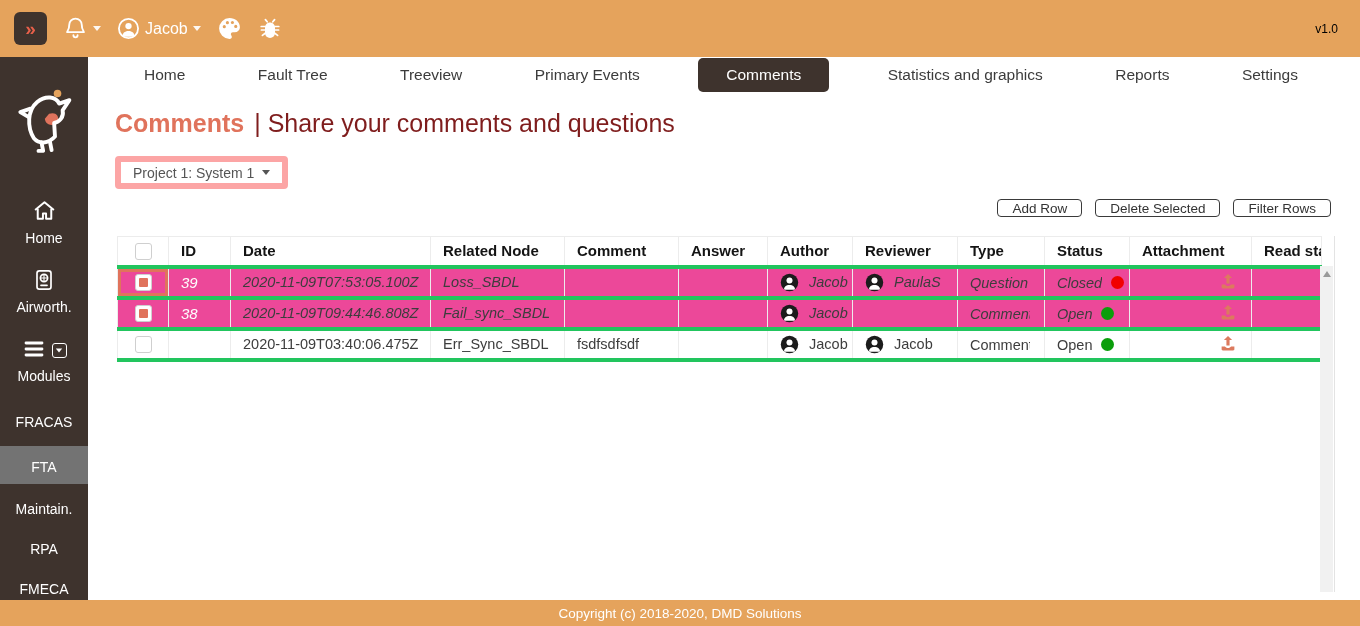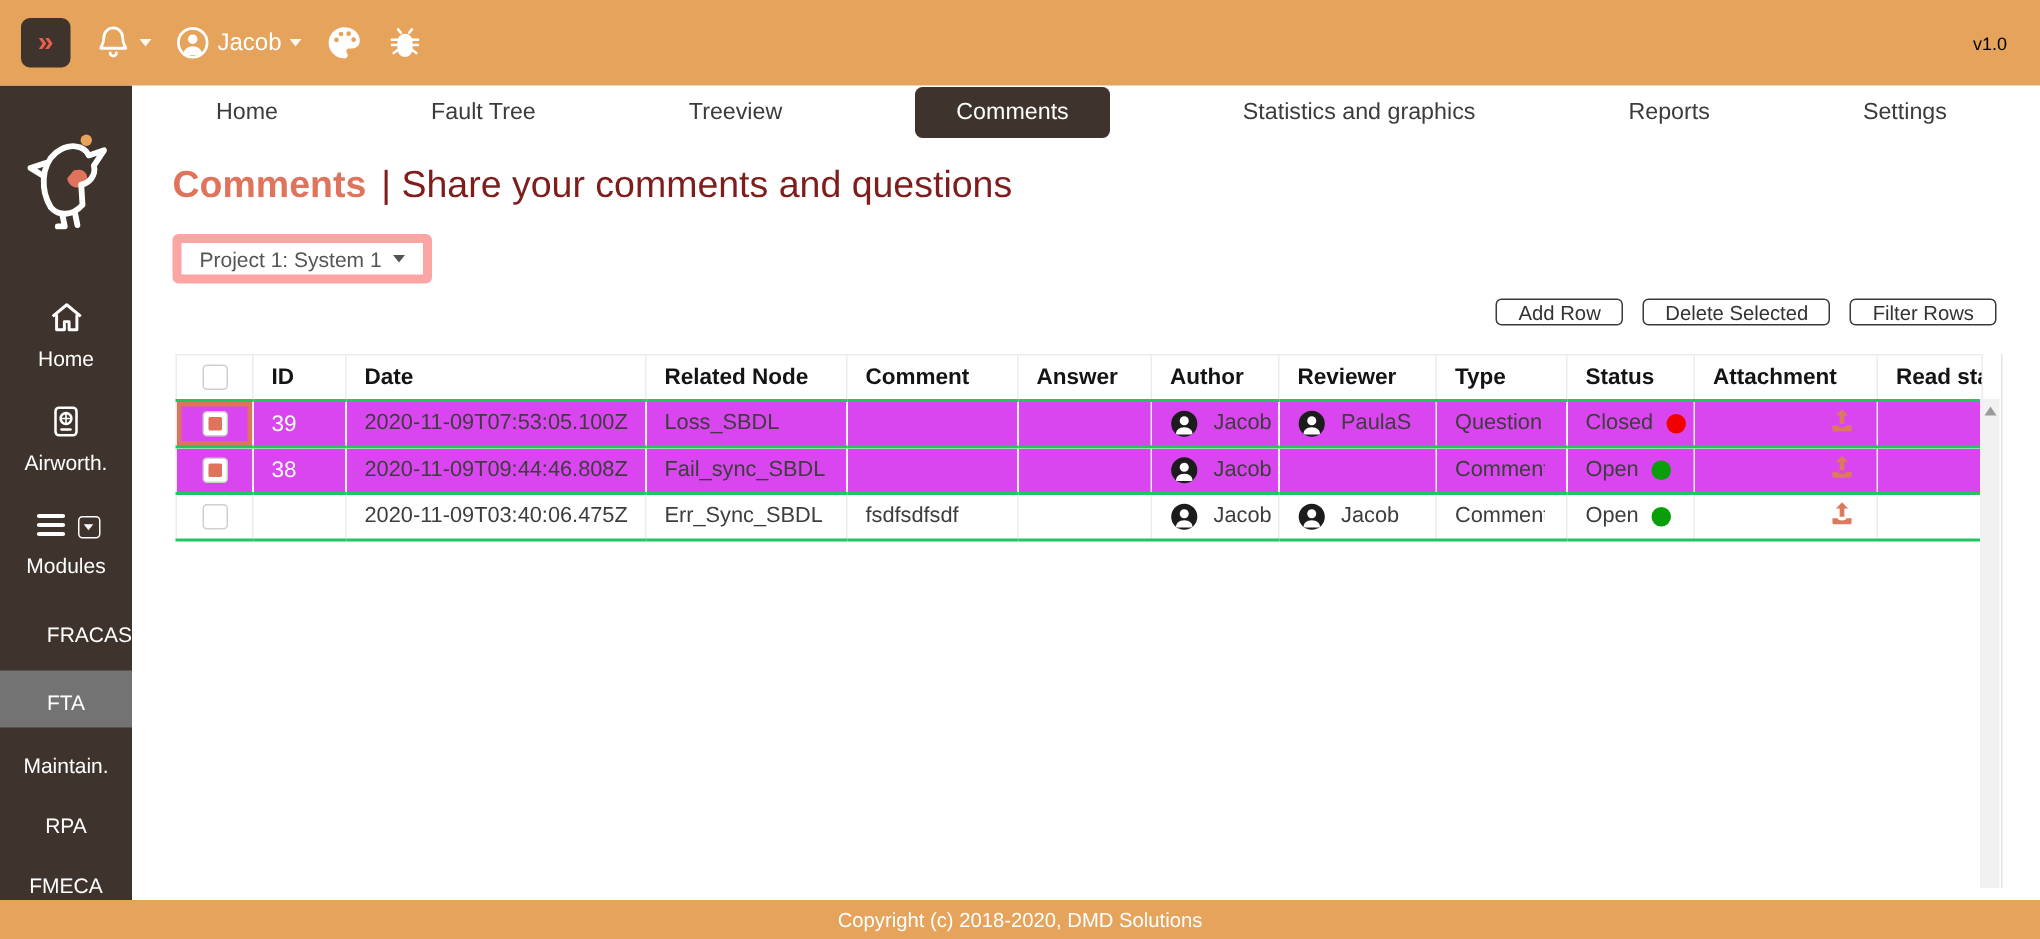--- a/index.html
+++ b/index.html
@@ -16,21 +16,21 @@
   .version { margin-left:auto; margin-right:22px; color:#000000; font-size:12px; }
 
   
   .sidebar { position:absolute; left:0; top:57px; bottom:0; width:88px; background:#3e332d; z-index:4; display:flex; flex-direction:column; align-items:center; }
   .logo { margin-top:28px; }
   .side-item { width:100%; display:flex; flex-direction:column; align-items:center; color:#fff; font-size:14px; cursor:pointer; }
   .side-item .lbl { margin-top:4px; }
   .si-home { margin-top:38px; }
   .si-air { margin-top:22px; }
   .si-mod { margin-top:22px;align-items:center; }
-  .si-fracas { margin-top:26px;align-items:flex-end; }
+  .si-fracas { margin-top:26px; }
   .si-fta { margin-top:16px; background:#737373; padding:9px 0; }
   .si-maint { margin-top:13px; }
   .si-rpa { margin-top:20px; }
   .si-fmeca { margin-top:20px; }
   .si-help { margin-top:20px; }
   .mod-row { display:flex; align-items:center; gap:6px; }
   .mod-box { width:15px; height:15px; border:1.5px solid #fff; border-radius:3px; display:flex; align-items:center; justify-content:center; }
   .mod-box .caret { border-top-color:#fff; transform:scale(.8); }
 
   
@@ -45,25 +45,25 @@
 
   .project-btn { position:absolute; left:27px; top:99px; height:33px; background:#fff; border:6px solid #fca5a5; border-radius:4px; font-size:14px; color:#555; padding:0 12px; display:flex; align-items:center; gap:8px; cursor:pointer; font-family:inherit; }
   .project-btn .caret { border-top-color:#555; }
 
   .actions { position:absolute; right:29px; top:142px; display:flex; gap:13px; }
   .act-btn { height:18px; background:#fff; border:1px solid #3a3a3a; border-radius:4px; font-size:13.5px; color:#333; padding:0 14px; cursor:pointer; font-family:inherit; }
 
   
   .table-wrap { position:absolute; left:29px; top:179px; width:1218px; height:356px; border-right:1px solid #e3e3e3; }
   table { border-collapse:collapse; table-layout:fixed; width:1204px; }
-  th, td { border-right:1px solid #ececec; border-bottom:2px solid #22c55e; height:31px; overflow:hidden; white-space:nowrap; padding:0 0 0 12px; text-align:left; vertical-align:middle; }
+  th, td { border-right:1px solid #ececec; border-bottom:4px solid #22c55e; height:31px; overflow:hidden; white-space:nowrap; padding:0 0 0 12px; text-align:left; vertical-align:middle; }
   th { font-size:15px; font-weight:700; color:#141414; border-top:1px solid #ececec; height:30px; }
   td { font-size:14.5px; color:#3d3d3d; }
   th:first-child, td:first-child { border-left:1px solid #ececec; padding-left:0; text-align:center; }
-  tr.selected td { background:#d946ef; }
+  tr.selected td { background:#ec4899;font-style:italic; }
   .cb { display:inline-flex; align-items:center; justify-content:center; width:17px; height:17px; background:#fff; border:1.5px solid #cfcfcf; border-radius:3px; vertical-align:middle; cursor:pointer; }
   .cb-fill { width:9px; height:9px; border-radius:1px; background:transparent; }
   .cb.checked .cb-fill { background:#e0735c; }
   td.focus-cell { box-shadow:inset 0 0 0 3px #e0735c; }
   .id-text { color:#fdfdfd; font-size:15px; }
   .c-person { }
   .c-person .pname { margin-left:6px; vertical-align:middle; }
   .c-person svg { vertical-align:middle; }
   .clip { display:inline-block; overflow:hidden; white-space:nowrap; vertical-align:middle; }
   .clip-type { max-width:60px; }
@@ -227,20 +227,21 @@
 
     </div>
   </aside>
 
   <main class="main">
 
     <nav class="tabs">
       <span class="tab">Home</span>
       <span class="tab">Fault Tree</span>
       <span class="tab">Treeview</span>
+      <span class="tab">Primary Events</span>
       <span class="tab active">Comments</span>
       <span class="tab">Statistics and graphics</span>
       <span class="tab">Reports</span>
       <span class="tab">Settings</span>
     </nav>
 
     <h1 class="page-title">
       <span class="t1">Comments</span>
       <span class="t2">| Share your comments and questions</span>
     </h1>

